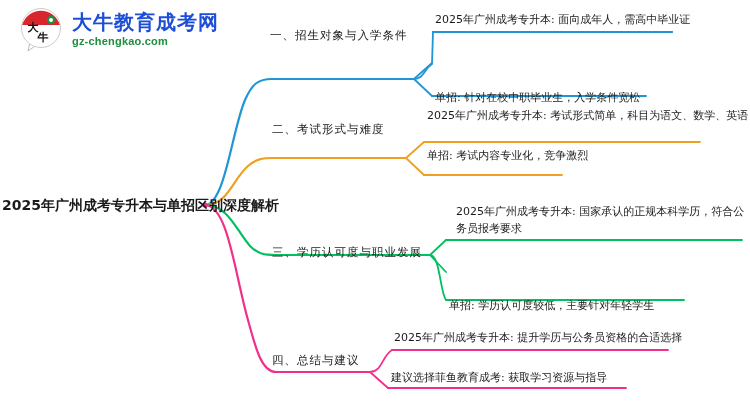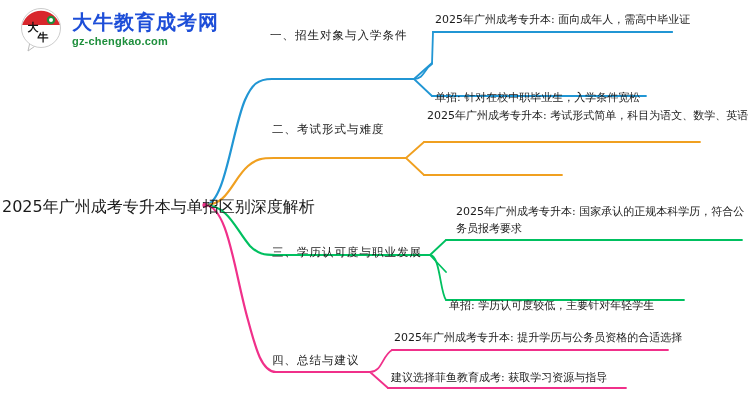--- a/index.html
+++ b/index.html
@@ -36,23 +36,23 @@
   #links{position:absolute;left:0;top:0;width:750px;height:410px;}
 
   
   .node{
     position:absolute;
     font-family:"DejaVu Sans","Liberation Sans",sans-serif;
     color:#1a1a1a;
     white-space:nowrap;
   }
   .root-node{
-    font-size:16px;
+    font-size:14px;
     left:2px;top:197px;
-    font-weight:normal;
+    font-weight:bold;
     letter-spacing:0px;
   }
   .branch-label{
     font-size:11.5px;
     letter-spacing:1px;
   }
   .leaf-label{
     font-size:11px;
     letter-spacing:0px;
   }
@@ -125,20 +125,21 @@
   </svg>
 
   <div class="node root-node">2025年广州成考专升本与单招区别深度解析</div>
 
   <div class="node branch-label" style="left:270px;top:28px;">一、招生对象与入学条件</div>
   <div class="node leaf-label" style="left:435px;top:12px;">2025年广州成考专升本: 面向成年人，需高中毕业证</div>
   <div class="node leaf-label" style="left:435px;top:62px;margin-top:28px;">单招: 针对在校中职毕业生，入学条件宽松</div>
 
   <div class="node branch-label" style="left:272px;top:122px;">二、考试形式与难度</div>
   <div class="node leaf-label" style="left:427px;top:108px;">2025年广州成考专升本: 考试形式简单，科目为语文、数学、英语</div>
+  <div class="node leaf-label" style="left:427px;top:148px;">单招: 考试内容专业化，竞争激烈</div>
 
   <div class="node branch-label" style="left:272px;top:245px;">三、学历认可度与职业发展</div>
   <div class="node leaf-label leaf-wrap wrap2" style="left:456px;top:203px;width:294px;line-height:17px;">2025年广州成考专升本: 国家承认的正规本科学历，符合公务员报考要求</div>
   <div class="node leaf-label" style="left:449px;top:278px;margin-top:20px;">单招: 学历认可度较低，主要针对年轻学生</div>
 
   <div class="node branch-label" style="left:272px;top:353px;">四、总结与建议</div>
   <div class="node leaf-label" style="left:394px;top:330px;">2025年广州成考专升本: 提升学历与公务员资格的合适选择</div>
   <div class="node leaf-label" style="left:391px;top:370px;">建议选择菲鱼教育成考: 获取学习资源与指导</div>
 
 </div>

